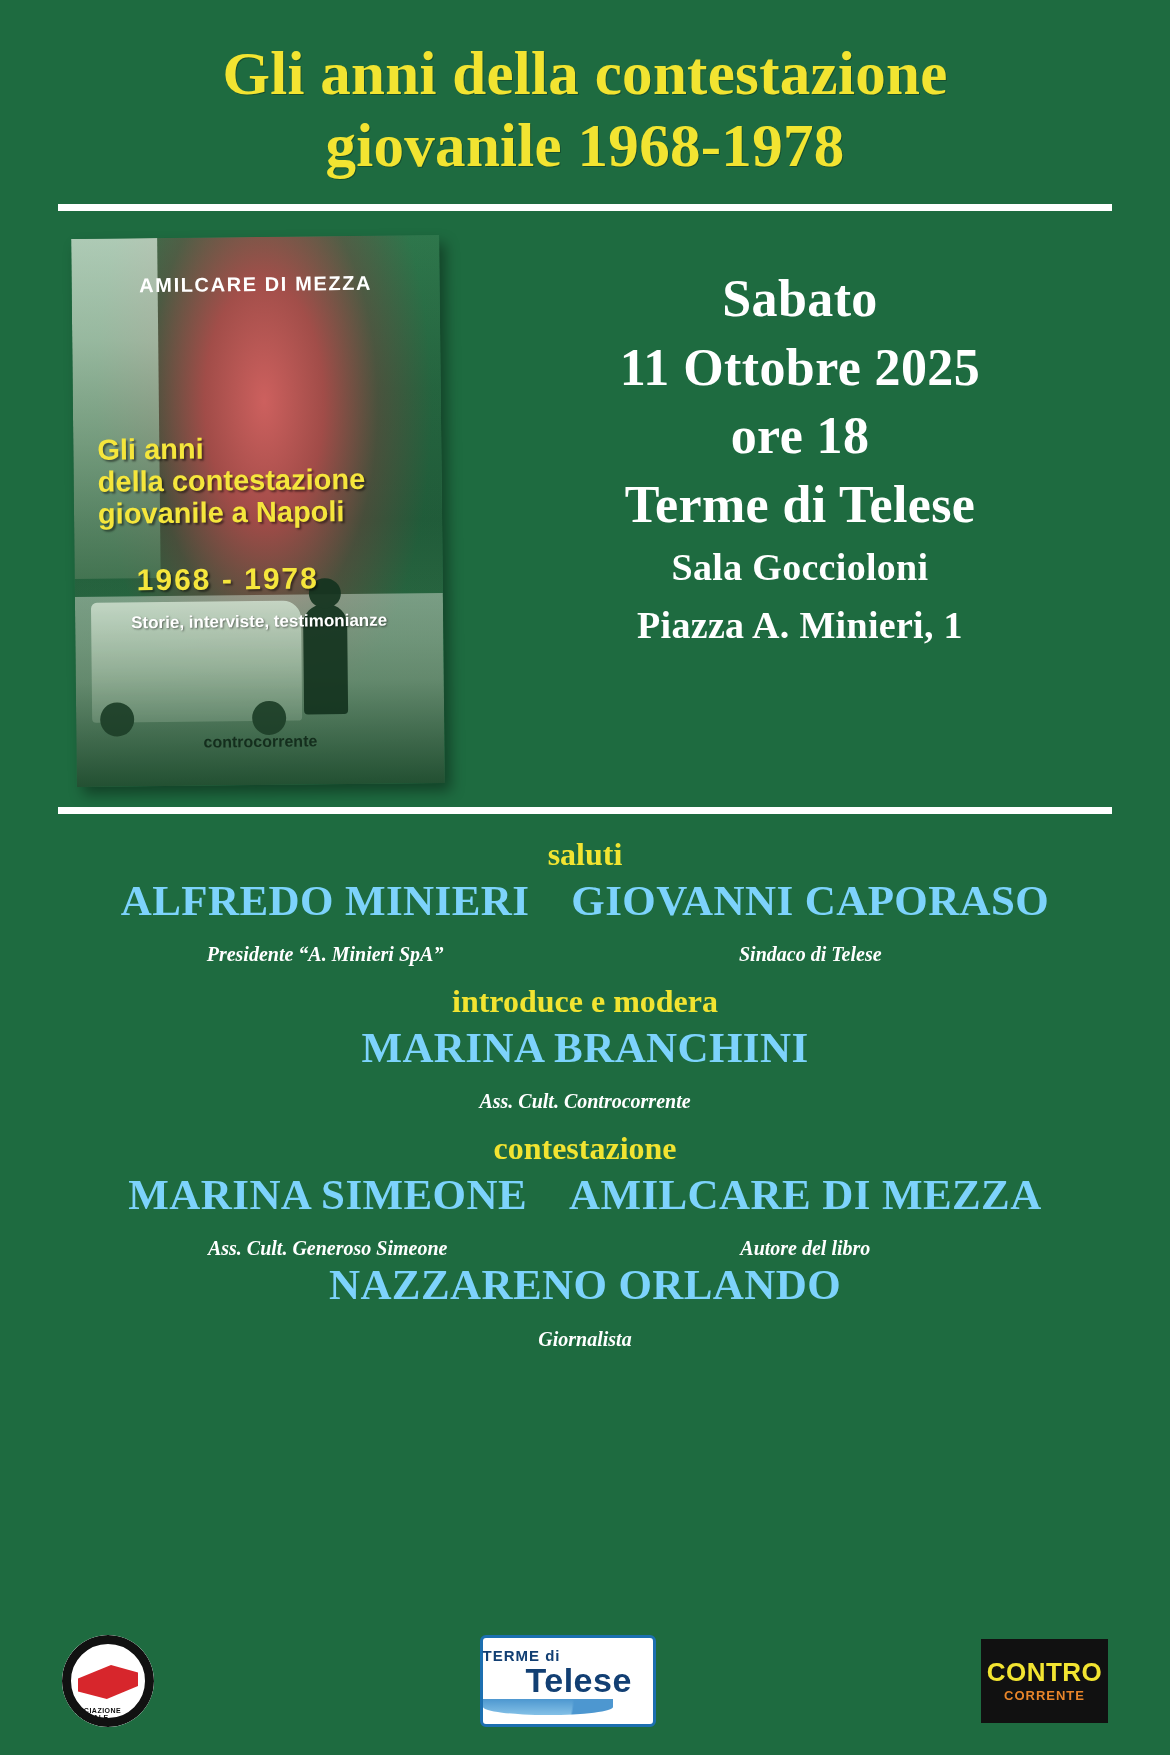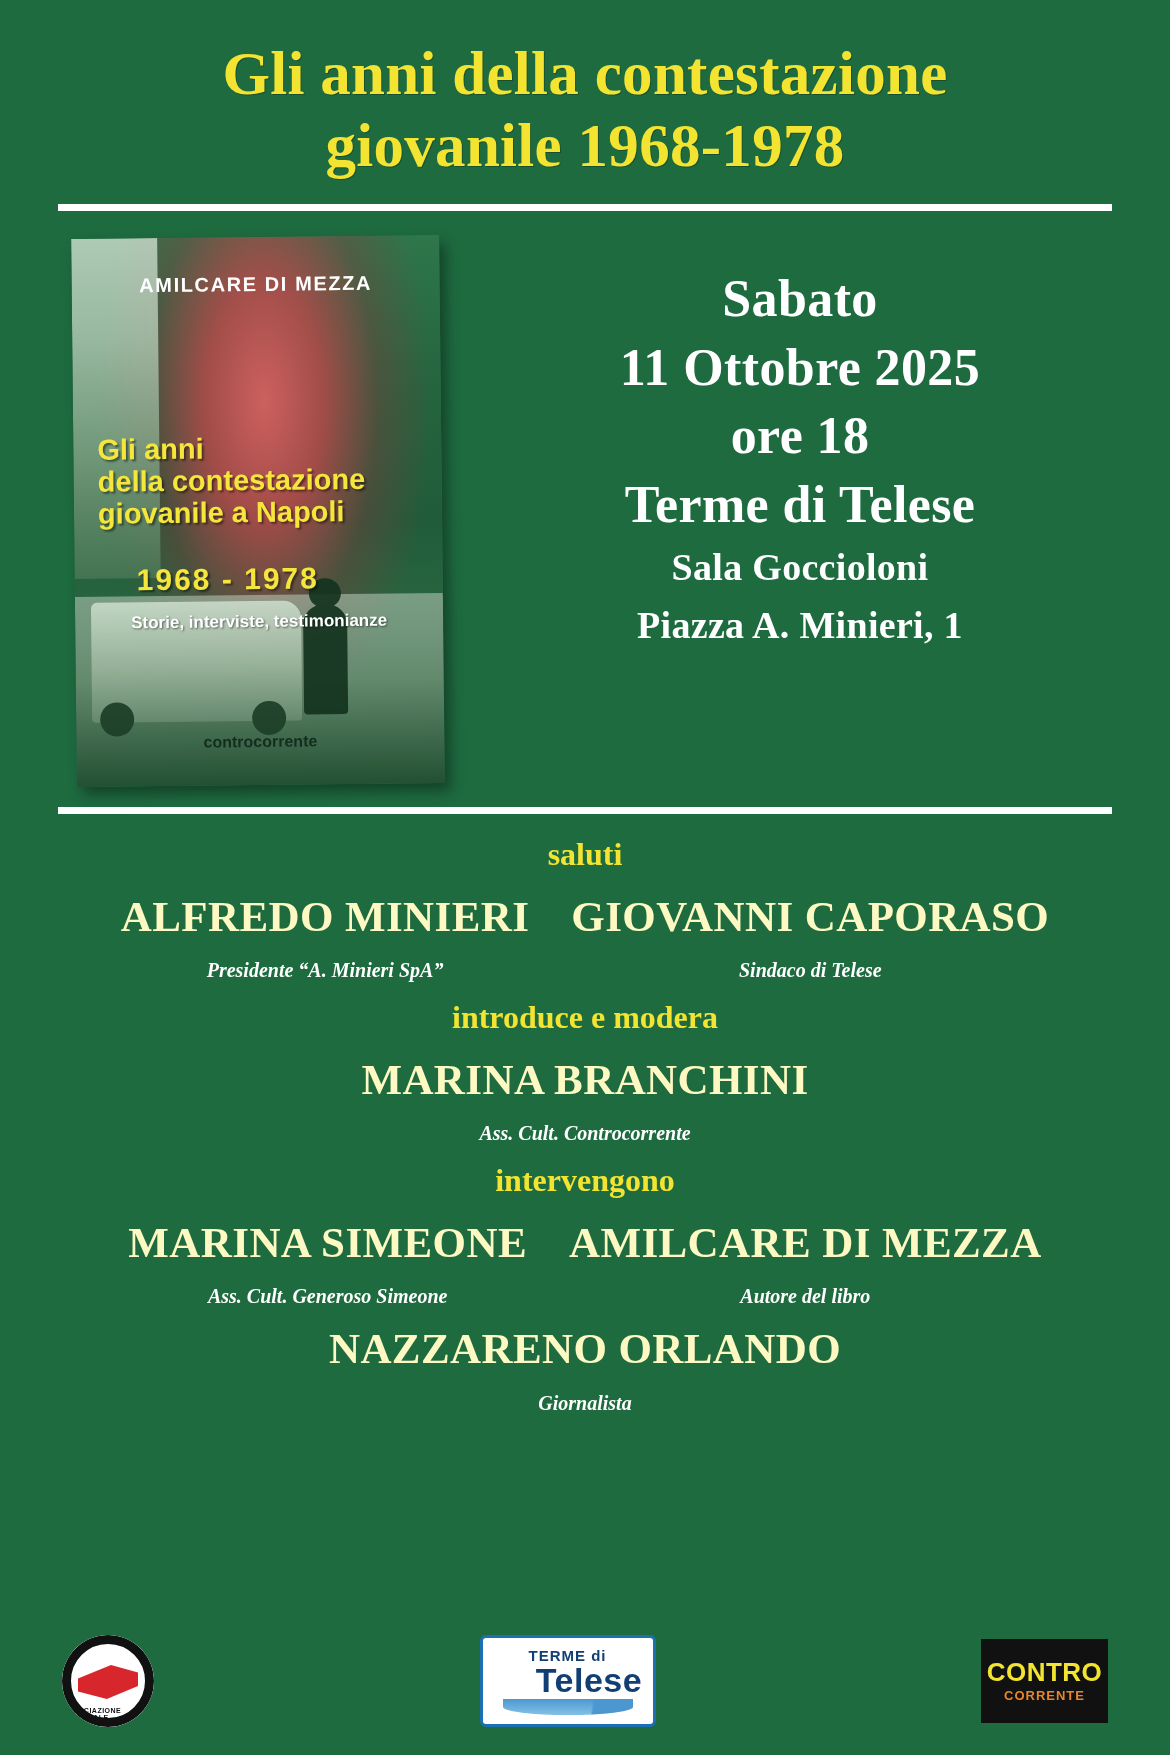--- a/index.html
+++ b/index.html
@@ -210,27 +210,26 @@
     display: flex;
     justify-content: center;
     gap: 34px;
   }
   .name-cell {
     flex: 0 1 auto;
     text-align: center;
     padding: 0 4px;
   }
   .name {
-    color: #fef9c3;
+    color: #7dd3fc;
     font-weight: bold;
     font-size: 43px;
     line-height: 1.12;
     letter-spacing: 0.4px;
     white-space: nowrap;
-    margin-top: 16px;
   }
   .role {
     color: #ffffff;
     font-weight: bold;
     font-style: italic;
     font-size: 20px;
     line-height: 1.3;
     margin-top: 16px;
     white-space: nowrap;
   }
@@ -286,21 +285,21 @@
     letter-spacing: 0.5px;
   }
   .logo-terme {
     background: #ffffff;
     border: 3px solid #1c6fb0;
     border-radius: 6px;
     width: 170px;
     height: 86px;
     display: flex;
     flex-direction: column;
-    align-items: center;
+    align-items: flex-start;
     justify-content: center;
     font-family: "Liberation Sans", sans-serif;
     position: relative;
   }
   .logo-terme .t1 {
     color: #123f73;
     font-size: 15px;
     font-weight: bold;
     letter-spacing: 1px;
   }
@@ -404,21 +403,21 @@
     </div>
 
     <div class="section-label">introduce e modera</div>
     <div class="names-row single">
       <div class="name-cell">
         <div class="name">MARINA BRANCHINI</div>
         <div class="role">Ass. Cult. Controcorrente</div>
       </div>
     </div>
 
-    <div class="section-label">intervengono</div>
+    <div class="section-label">contestazione</div>
     <div class="names-row">
       <div class="name-cell">
         <div class="name">MARINA SIMEONE</div>
         <div class="role">Ass. Cult. Generoso Simeone</div>
       </div>
       <div class="name-cell">
         <div class="name">AMILCARE DI MEZZA</div>
         <div class="role">Autore del libro</div>
       </div>
     </div>

